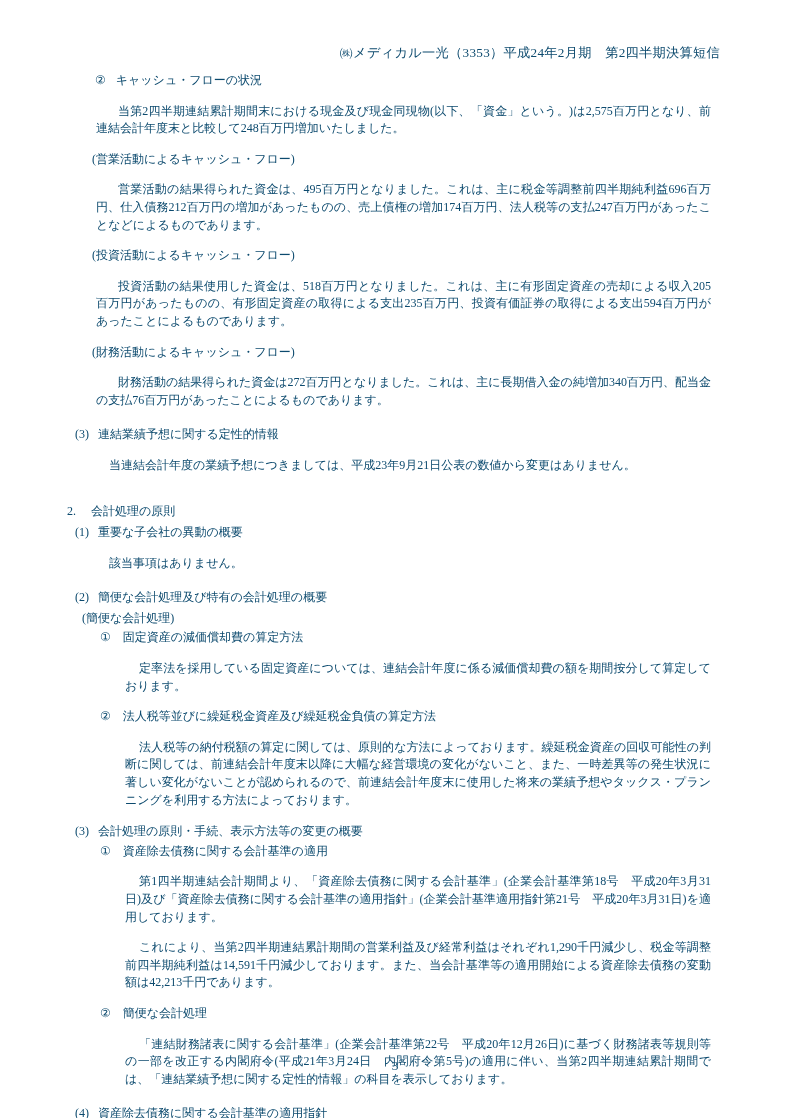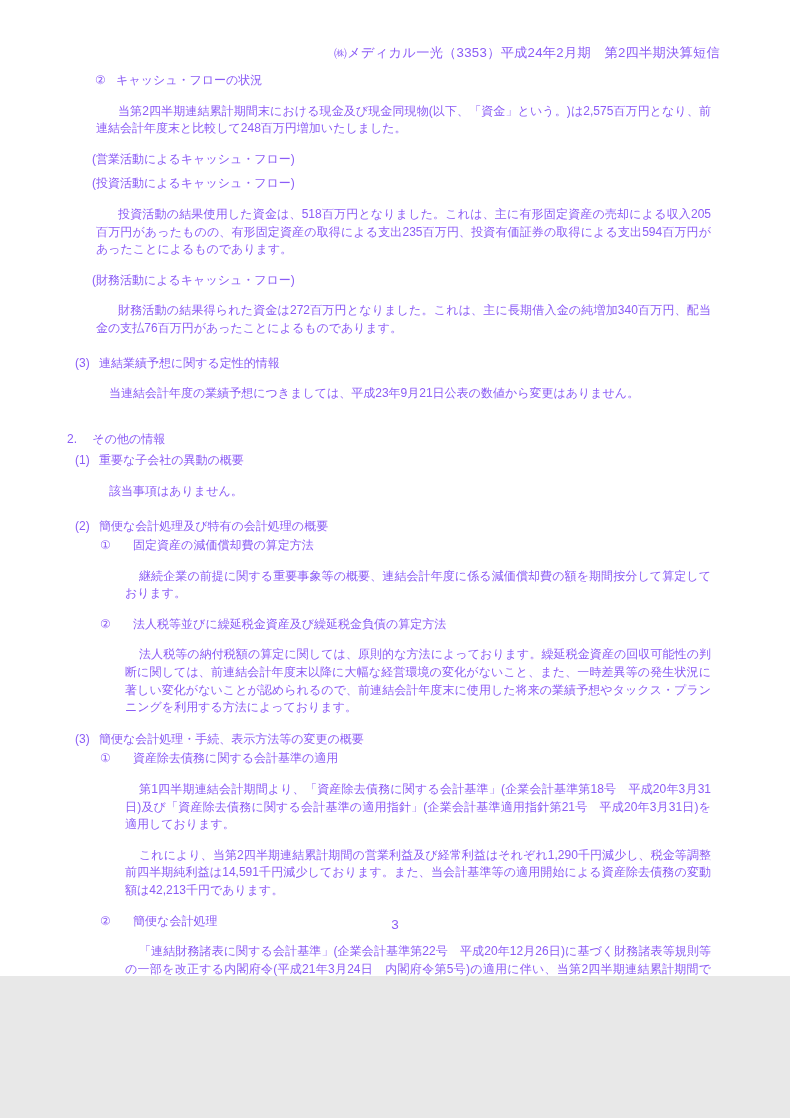--- a/index.html
+++ b/index.html
@@ -1,22 +1,22 @@
 <!DOCTYPE html>
 <html><head>
 <meta charset="utf-8">
 <style>
   html, body { margin: 0; padding: 0; background: #e8e8e8; }
   .page {
     position: relative;
     width: 790px;
-    height: 976px;
+    height: 1118px;
     background: #ffffff;
-    font-family: Liberation Sans, sans-serif;
-    color: #8b5cf6;
+    font-family: Liberation Serif, serif;
+    color: #0c4a6e;
     overflow: hidden;
     margin: 0 auto;
   }
   .hdr {
     position: absolute;
     top: 44px;
     right: 70px;
     font-size: 13.2px;
     letter-spacing: 0.3px;
     white-space: nowrap;
@@ -48,21 +48,21 @@
 
   
   .top-h { margin-top: 28px; }
   .top-h .ttl { margin-left: 12px; }
 
   
   .sub-label { padding-left: 15px; margin-top: 3px; }
 
   
   .item-h { padding-left: 33px; margin-top: 2px; }
-  .item-h .ttl { margin-left: 19px; }
+  .item-h .ttl { margin-left: 9px; }
   .item-body { padding-left: 45px; text-indent: 14px; }
 
   .mt3  { margin-top: 3px; }
   .mt4  { margin-top: 4px; }
   .mt14 { margin-top: 14px; }
   .mt17 { margin-top: 17px; }
 
   .pagenum {
     position: absolute;
     bottom: 44px;
@@ -81,64 +81,66 @@
 
   <div class="doc">
 
     <div class="h-lv2">
       <span class="num">②</span>
       <span class="ttl">キャッシュ・フローの状況</span>
     </div>
     <p class="cf-para">当第2四半期連結累計期間末における現金及び現金同現物(以下、「資金」という。)は2,575百万円となり、前連結会計年度末と比較して248百万円増加いたしました。</p>
 
     <div class="cf-label">(営業活動によるキャッシュ・フロー)</div>
+    <p class="cf-para">営業活動の結果得られた資金は、495百万円となりました。これは、主に税金等調整前四半期純利益696百万円、仕入債務212百万円の増加があったものの、売上債権の増加174百万円、法人税等の支払247百万円があったことなどによるものであります。</p>
 
     <div class="cf-label">(投資活動によるキャッシュ・フロー)</div>
     <p class="cf-para">投資活動の結果使用した資金は、518百万円となりました。これは、主に有形固定資産の売却による収入205百万円があったものの、有形固定資産の取得による支出235百万円、投資有価証券の取得による支出594百万円があったことによるものであります。</p>
 
     <div class="cf-label">(財務活動によるキャッシュ・フロー)</div>
     <p class="cf-para">財務活動の結果得られた資金は272百万円となりました。これは、主に長期借入金の純増加340百万円、配当金の支払76百万円があったことによるものであります。</p>
 
     <div class="sec-h mt17">
       <span class="num">(3)</span>
       <span class="ttl">連結業績予想に関する定性的情報</span>
     </div>
     <p class="sec-body mt3">当連結会計年度の業績予想につきましては、平成23年9月21日公表の数値から変更はありません。</p>
 
     <div class="top-h">
       <span class="num">2.</span>
-      <span class="ttl">その他の情報</span>
+      <span class="ttl">会計処理の原則</span>
     </div>
 
     <div class="sec-h mt4">
       <span class="num">(1)</span>
       <span class="ttl">重要な子会社の異動の概要</span>
     </div>
     <p class="sec-body mt3">該当事項はありません。</p>
 
     <div class="sec-h mt17">
       <span class="num">(2)</span>
       <span class="ttl">簡便な会計処理及び特有の会計処理の概要</span>
     </div>
+    <div class="sub-label">(簡便な会計処理)</div>
 
     <div class="item-h">
       <span class="num">①</span>
       <span class="ttl">固定資産の減価償却費の算定方法</span>
     </div>
-    <p class="item-body">継続企業の前提に関する重要事象等の概要、連結会計年度に係る減価償却費の額を期間按分して算定しております。</p>
+    <p class="item-body">定率法を採用している固定資産については、連結会計年度に係る減価償却費の額を期間按分して算定しております。</p>
 
     <div class="item-h">
       <span class="num">②</span>
       <span class="ttl">法人税等並びに繰延税金資産及び繰延税金負債の算定方法</span>
     </div>
     <p class="item-body">法人税等の納付税額の算定に関しては、原則的な方法によっております。繰延税金資産の回収可能性の判断に関しては、前連結会計年度末以降に大幅な経営環境の変化がないこと、また、一時差異等の発生状況に著しい変化がないことが認められるので、前連結会計年度末に使用した将来の業績予想やタックス・プランニングを利用する方法によっております。</p>
 
     <div class="sec-h mt14">
       <span class="num">(3)</span>
-      <span class="ttl">簡便な会計処理・手続、表示方法等の変更の概要</span>
+      <span class="ttl">会計処理の原則・手続、表示方法等の変更の概要</span>
     </div>
 
     <div class="item-h">
       <span class="num">①</span>
       <span class="ttl">資産除去債務に関する会計基準の適用</span>
     </div>
     <p class="item-body">第1四半期連結会計期間より、「資産除去債務に関する会計基準」(企業会計基準第18号　平成20年3月31日)及び「資産除去債務に関する会計基準の適用指針」(企業会計基準適用指針第21号　平成20年3月31日)を適用しております。</p>
     <p class="item-body">これにより、当第2四半期連結累計期間の営業利益及び経常利益はそれぞれ1,290千円減少し、税金等調整前四半期純利益は14,591千円減少しております。また、当会計基準等の適用開始による資産除去債務の変動額は42,213千円であります。</p>
 
     <div class="item-h">

